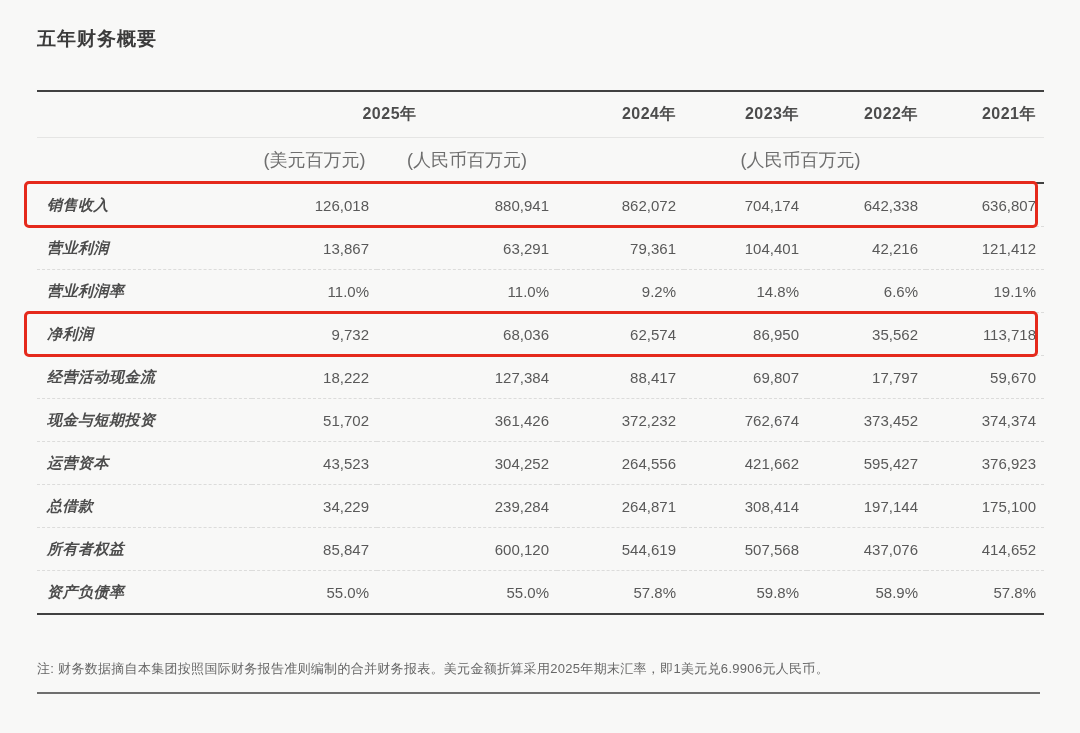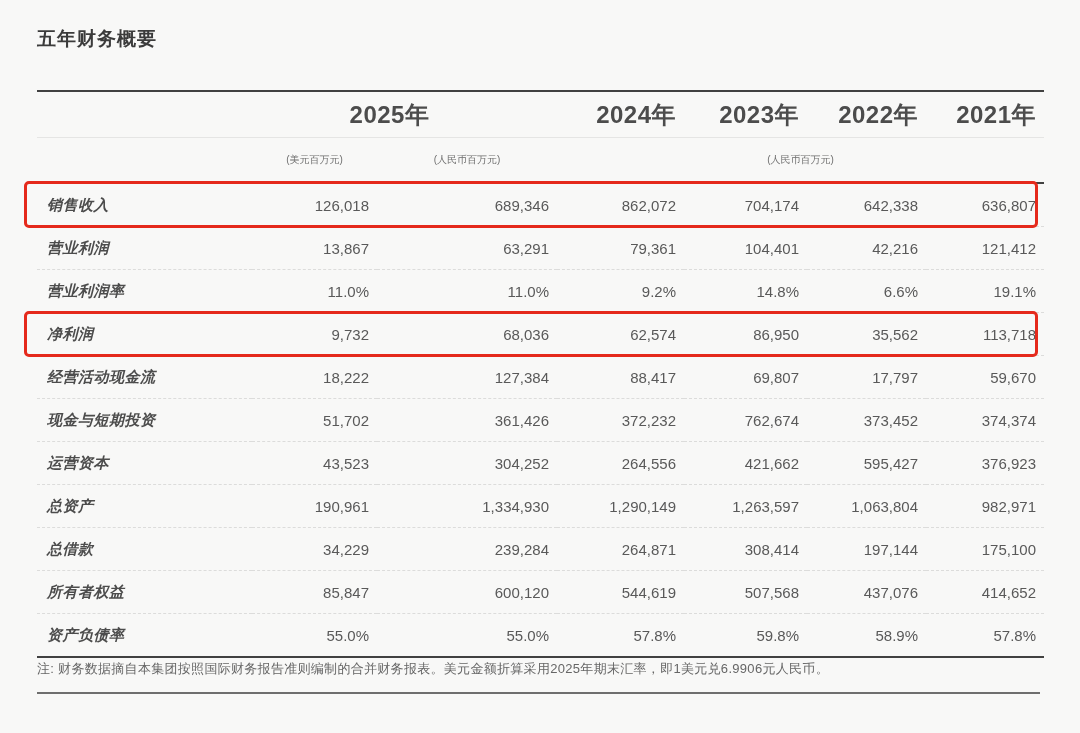--- a/index.html
+++ b/index.html
@@ -22,32 +22,32 @@
     width:1007px;
     border-collapse:collapse;
     border-top:2px solid #414141;
     border-bottom:2px solid #414141;
     table-layout:fixed;
   }
   table.fin th, table.fin td { margin:0; }
 
   tr.years th {
     height:45px;
-    font-size:24px; font-weight:bold; color:#4c4c4c;
+    font-size:16px; font-weight:bold; color:#4c4c4c;
     letter-spacing:0.5px;
     text-align:right; padding:0 8px 0 0;
     border-bottom:1px solid #e5e5e4;
     vertical-align:middle;
   }
   tr.years th.span2 { text-align:center; padding-right:30px; }
   tr.years th.blank { padding:0; }
 
   tr.units td {
     height:44px;
-    font-size:10px; color:#6e6e6e;
+    font-size:18px; color:#6e6e6e;
     text-align:center; padding:0;
     border-bottom:2px solid #414141;
     vertical-align:middle;
   }
 
   tbody td {
     height:42px;
     font-size:15px; color:#595959;
     text-align:right; padding:0 8px 0 0;
     vertical-align:middle;
@@ -107,21 +107,21 @@
         <td></td>
         <td>(美元百万元)</td>
         <td>(人民币百万元)</td>
         <td colspan="4">(人民币百万元)</td>
       </tr>
     </thead>
     <tbody id="fin-body">
         <tr>
       <td class="label">销售收入</td>
       <td class="num">126,018</td>
-      <td class="num">689,346</td>
+      <td class="num">880,941</td>
       <td class="num">862,072</td>
       <td class="num">704,174</td>
       <td class="num">642,338</td>
       <td class="num">636,807</td>
     </tr>
         <tr>
       <td class="label">营业利润</td>
       <td class="num">13,867</td>
       <td class="num">63,291</td>
       <td class="num">79,361</td>
@@ -168,29 +168,20 @@
         <tr>
       <td class="label">运营资本</td>
       <td class="num">43,523</td>
       <td class="num">304,252</td>
       <td class="num">264,556</td>
       <td class="num">421,662</td>
       <td class="num">595,427</td>
       <td class="num">376,923</td>
     </tr>
         <tr>
-      <td class="label">总资产</td>
-      <td class="num">190,961</td>
-      <td class="num">1,334,930</td>
-      <td class="num">1,290,149</td>
-      <td class="num">1,263,597</td>
-      <td class="num">1,063,804</td>
-      <td class="num">982,971</td>
-    </tr>
-        <tr>
       <td class="label">总借款</td>
       <td class="num">34,229</td>
       <td class="num">239,284</td>
       <td class="num">264,871</td>
       <td class="num">308,414</td>
       <td class="num">197,144</td>
       <td class="num">175,100</td>
     </tr>
         <tr>
       <td class="label">所有者权益</td>

